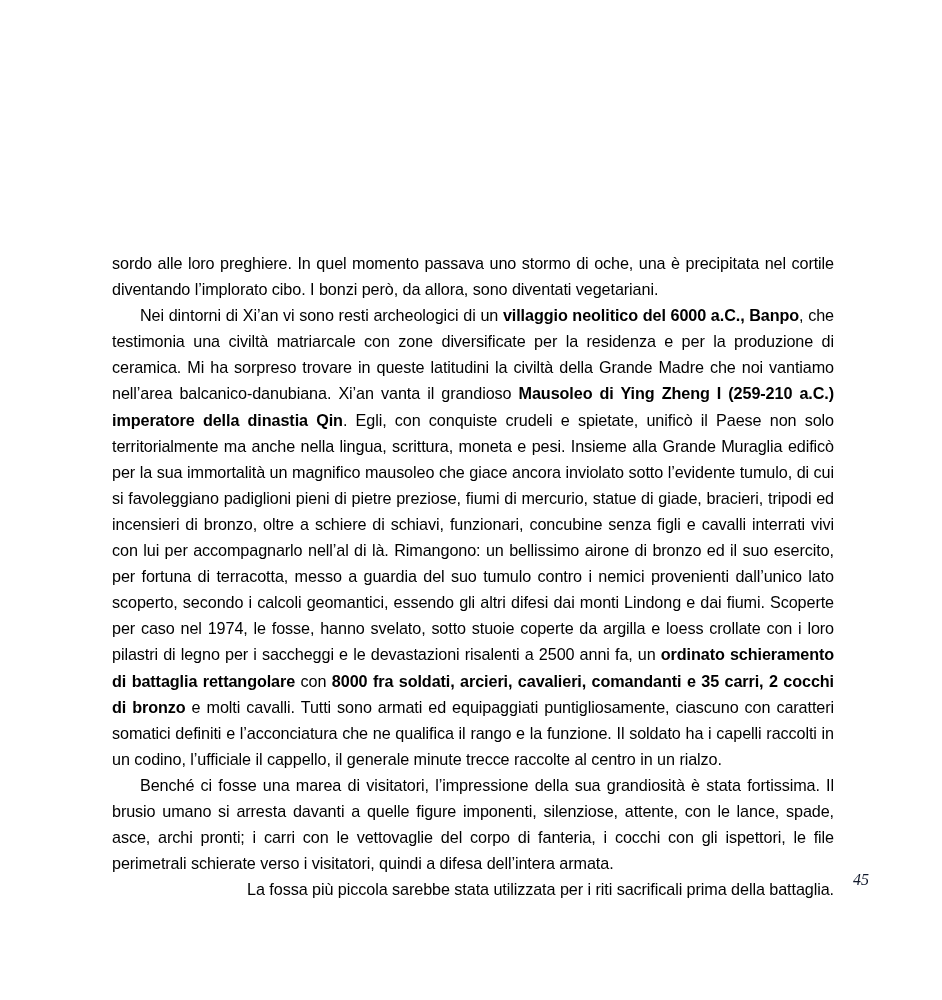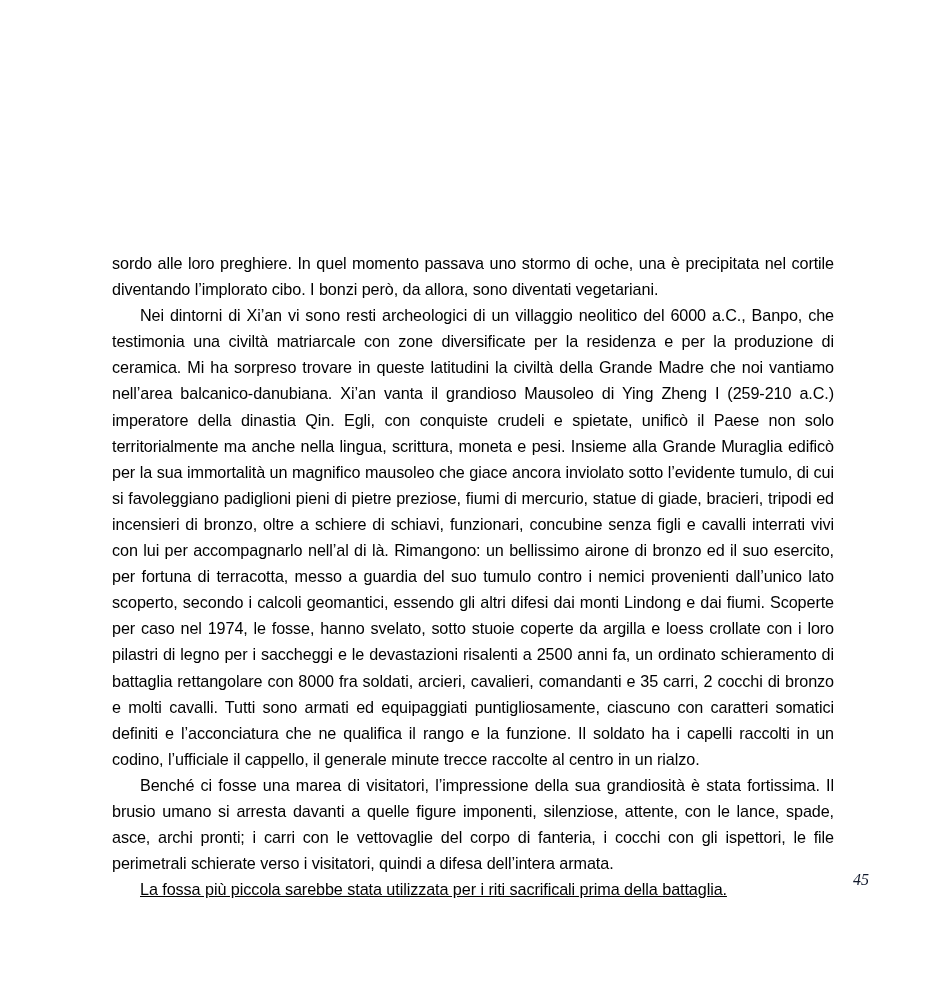--- a/index.html
+++ b/index.html
@@ -37,35 +37,34 @@
     line-height: 26.1px;
     text-align: justify;
     text-justify: inter-word;
     letter-spacing: -0.1px;
     word-spacing: 0.1px;
   }
   p.indent {
     text-indent: 28px;
   }
   b {
-    font-weight: normal;
+    font-weight: bold;
   }
   #page-number {
     position: absolute;
     left: 853px;
     top: 845px;
     font-size: 16px;
     font-style: italic;
     font-family: "Liberation Serif", serif;
     color: #0f172a;
   }
   
   p.last-line {
-    text-align: left;
-    text-decoration: underline;
+    text-align: right;
   }
 </style>
 </head>
 <body>
 
 <div id="page">
   <div id="text-column">
     <p class="para" id="para-1"><span>sordo alle loro preghiere. In quel momento passava uno stormo di oche, una è precipitata nel cortile diventando l’implorato cibo. I bonzi però, da allora, sono diventati vegetariani.</span></p>
     <p class="para indent" id="para-2"><span>Nei dintorni di Xi’an vi sono resti archeologici di un </span><b>villaggio neolitico del 6000 a.C., Banpo</b><span>, che testimonia una civiltà matriarcale con zone diversificate per la residenza e per la produzione di ceramica. Mi ha sorpreso trovare in queste latitudini la civiltà della Grande Madre che noi vantiamo nell’area balcanico-danubiana. Xi’an vanta il grandioso </span><b>Mausoleo di Ying Zheng I (259-210 a.C.) imperatore della dinastia Qin</b><span>. Egli, con conquiste crudeli e spietate, unificò il Paese non solo territorialmente ma anche nella lingua, scrittura, moneta e pesi. Insieme alla Grande Muraglia edificò per la sua immortalità un magnifico mausoleo che giace ancora inviolato sotto l’evidente tumulo, di cui si favoleggiano padiglioni pieni di pietre preziose, fiumi di mercurio, statue di giade, bracieri, tripodi ed incensieri di bronzo, oltre a schiere di schiavi, funzionari, concubine senza figli e cavalli interrati vivi con lui per accompagnarlo nell’al di là. Rimangono: un bellissimo airone di bronzo ed il suo esercito, per fortuna di terracotta, messo a guardia del suo tumulo contro i nemici provenienti dall’unico lato scoperto, secondo i calcoli geomantici, essendo gli altri difesi dai monti Lindong e dai fiumi. Scoperte per caso nel 1974, le fosse, hanno svelato, sotto stuoie coperte da argilla e loess crollate con i loro pilastri di legno per i saccheggi e le devastazioni risalenti a 2500 anni fa, un </span><b>ordinato schieramento di battaglia rettangolare</b><span> con </span><b>8000 fra soldati, arcieri, cavalieri, comandanti e 35 carri, 2 cocchi di bronzo</b><span> e molti cavalli. Tutti sono armati ed equipaggiati puntigliosamente, ciascuno con caratteri somatici definiti e l’acconciatura che ne qualifica il rango e la funzione. Il soldato ha i capelli raccolti in un codino, l’ufficiale il cappello, il generale minute trecce raccolte al centro in un rialzo.</span></p>
     <p class="para indent" id="para-3"><span>Benché ci fosse una marea di visitatori, l’impressione della sua grandiosità è stata fortissima. Il brusio umano si arresta davanti a quelle figure imponenti, silenziose, attente, con le lance, spade, asce, archi pronti; i carri con le vettovaglie del corpo di fanteria, i cocchi con gli ispettori, le file perimetrali schierate verso i visitatori, quindi a difesa dell’intera armata.</span></p>

